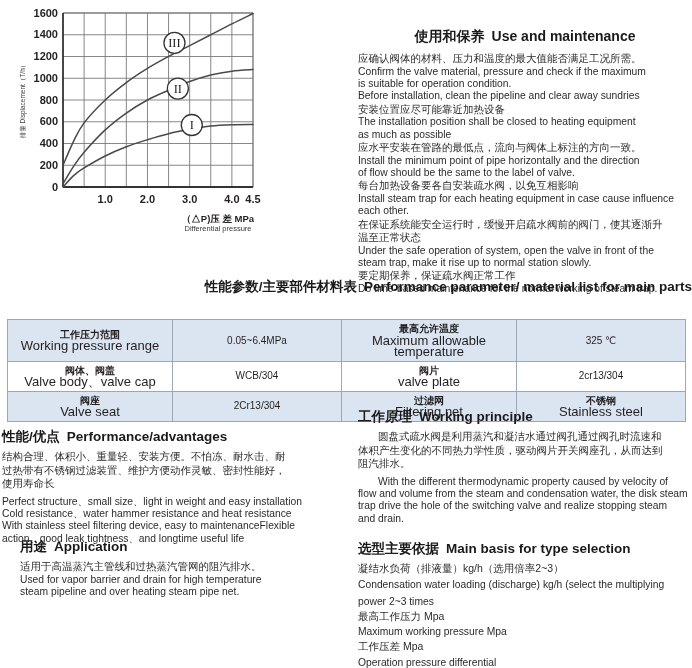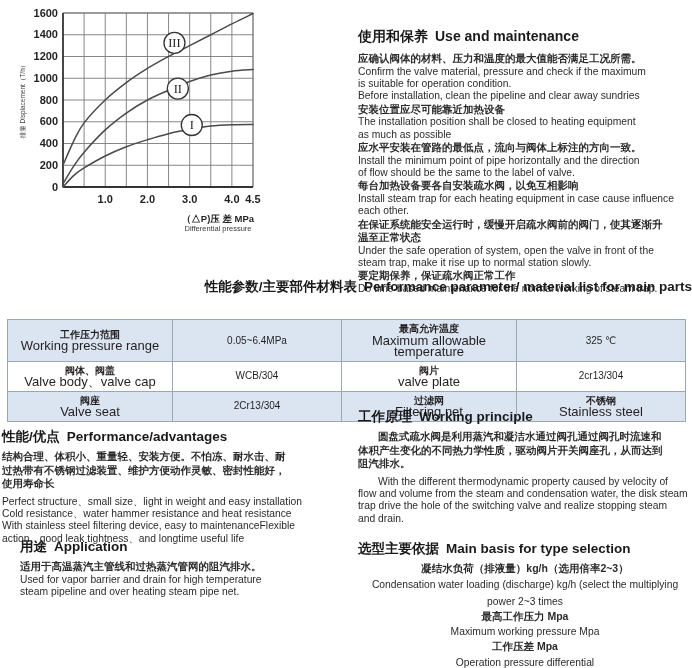--- a/index.html
+++ b/index.html
@@ -22,37 +22,37 @@
     font-size: 13.5px;
     font-weight: bold;
     letter-spacing: 0px;
     margin: 0 0 4px 0;
     white-space: nowrap;
     color: #1a1a1a;
   }
   .sec-title .en { margin-left: 7px; }
   .body-cn {
     font-size: 10.5px;
-    font-weight: bold;
+    font-weight: normal;
     line-height: 13.5px;
     margin: 0;
     color: #2b2b2b;
   }
   .body-en {
     font-size: 10.3px;
     line-height: 12.4px;
     margin: 0;
     color: #2b2b2b;
   }
   .indent { text-indent: 20px; }
   .gap { height: 5px; }
 
   
   .use-block { position: absolute; left: 358px; top: 28px; width: 334px; }
-  .use-block .sec-title { font-size: 14px; margin-bottom: 6px; }
+  .use-block .sec-title { font-size: 14px; margin-bottom: 6px; text-align: center; }
 
   
   .table-block { position: absolute; left: 0px; top: 278px; width: 692px; }
   .table-block .sec-title { margin-left: 14px; font-size: 13.5px; margin-bottom: 5px; text-align: right; }
   table.spec {
     border-collapse: collapse;
     width: 678px;
     margin-left: 7px;
     table-layout: fixed;
     margin-top: 23px;
@@ -72,21 +72,21 @@
   tr.plain td { background: #ffffff; }
 
   
   .perf-block  { position: absolute; left: 2px;   top: 428px; width: 348px; }
   .princ-block { position: absolute; left: 358px; top: 408px; width: 334px; }
   .app-block   { position: absolute; left: 20px;   top: 538px; width: 348px; }
   .basis-block { position: absolute; left: 358px; top: 540px; width: 334px; }
 
   .basis-block .body-cn { line-height: 13.5px; }
   .basis-block .body-en { line-height: 17px; }
-  .basis-block .pair { margin-bottom: 0px; text-align: center; }
+  .basis-block .pair { margin-bottom: 0px; }
 </style>
 </head>
 <body>
 
 <div class="page">
 
   <div class="chart-block">
     <svg class="chart-svg" width="350" height="250" viewBox="0 0 350 250">
       <g id="chart-root">
           <rect x="63" y="13" width="190" height="174" fill="#ffffff"></rect>

